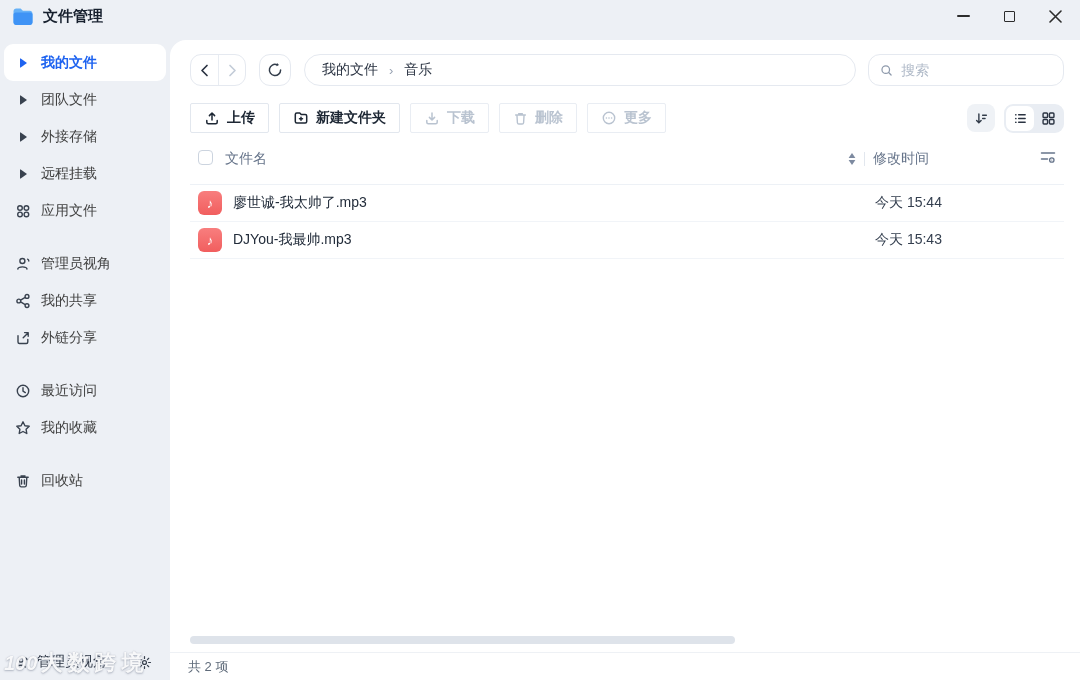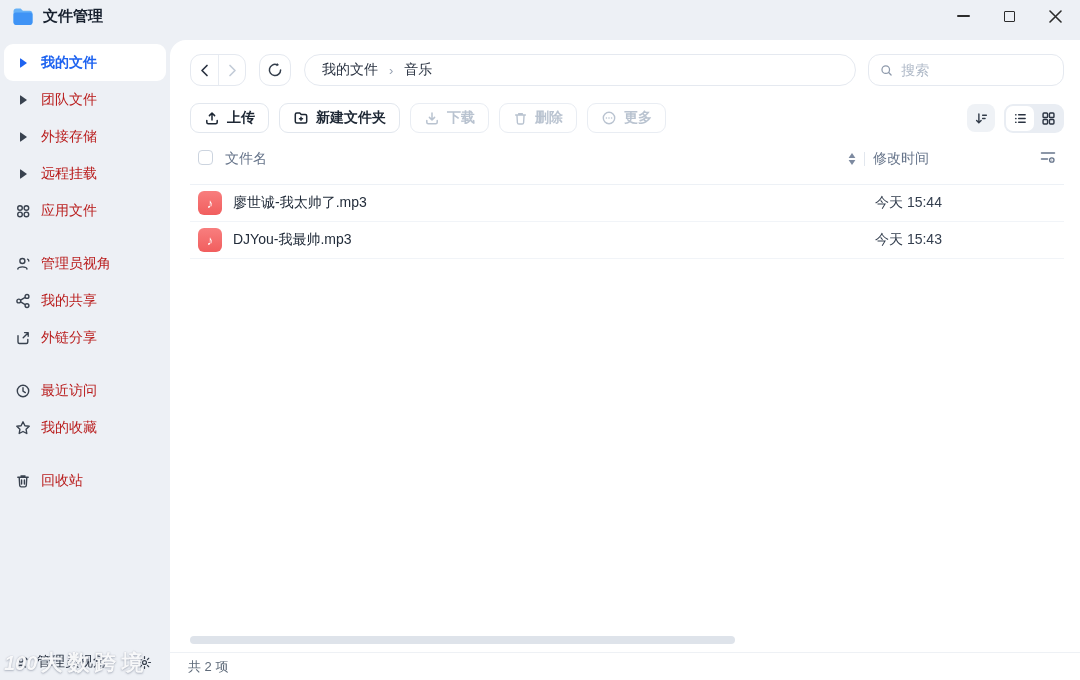--- a/index.html
+++ b/index.html
@@ -17,21 +17,21 @@
   .app-title { font-size:15px; font-weight:700; color:#17202e; }
   .win-controls { margin-left:auto; display:flex; align-items:center; gap:16px; }
   .win-btn { width:30px; height:26px; display:flex; align-items:center; justify-content:center; cursor:pointer; }
   .min-glyph { width:13px; height:2px; background:#2c2c2c; border-radius:1px; }
   .max-glyph { width:11px; height:11px; border:1.6px solid #2c2c2c; border-radius:1px; }
 
   
   .sidebar { position:absolute; top:32px; left:0; width:170px; bottom:0; padding-top:12px; }
   .s-item {
     height:37px; margin:0 4px; padding:0 8px 0 11px; display:flex; align-items:center; gap:10px;
-    border-radius:9px; font-size:14px; color:#b91c1c; cursor:pointer;
+    border-radius:9px; font-size:14px; color:#404040; cursor:pointer;
   }
   .s-item .s-ic { width:16px; display:flex; justify-content:center; color:#39424f; }
   .s-item.sel { background:#ffffff; color:#1e63f0; font-weight:700; }
   .s-item.sel .s-ic { color:#1e63f0; }
   .s-gap { height:16px; }
   .caret { width:0; height:0; border-top:5px solid transparent; border-bottom:5px solid transparent; border-left:7px solid currentColor; border-radius:1px; }
   .sidebar-footer {
     position:absolute; left:0; bottom:0; height:36px; width:190px;
     display:flex; align-items:center; padding:0 0 0 14px; gap:8px; font-size:14px; color:#2a3342; cursor:pointer;
   }
@@ -54,21 +54,21 @@
   .crumb-sep { color:#98a2b2; font-size:13px; }
   .searchbox { width:196px; height:32px; margin-left:12px; border:1px solid #e5e9f0; border-radius:12px;
     display:flex; align-items:center; padding:0 11px; gap:8px; background:#fff;justify-content:space-between; }
   .searchbox input { border:none; outline:none; width:100%; font-size:14px; color:#2a3342; background:transparent;
     font-family:"Liberation Sans","DejaVu Sans",sans-serif; }
   .searchbox input::placeholder { color:#b0bac8; }
 
   
   .toolrow { display:flex; align-items:center; margin:17px 16px 0 20px; gap:10px; }
   .tbtn { height:30px; padding:0 13px; display:inline-flex; align-items:center; gap:7px;
-    border:1px solid #e2e7ee; border-radius:9px; background:#fff; font-size:14px; font-weight:700; color:#1d2734; cursor:pointer; }
+    border:1px solid #e2e7ee; border-radius:2px; background:#fff; font-size:14px; font-weight:700; color:#1d2734; cursor:pointer; }
   .tbtn.disabled { color:#b9c3d0; border-color:#e9edf3; }
   .right-tools { margin-left:auto; display:flex; align-items:center; gap:9px; }
   .sortbtn { width:28px; height:28px; background:#eff2f6; border-radius:8px; display:flex; align-items:center; justify-content:center; color:#323c4a; cursor:pointer; }
   .segment { display:flex; background:#e9edf3; border-radius:9px; padding:2px; }
   .seg { width:28px; height:25px; border-radius:7px; display:flex; align-items:center; justify-content:center; color:#2a3342; cursor:pointer; }
   .seg.sel { background:#fff; }
 
   
   .thead { display:flex; align-items:flex-start; height:35px; margin:17px 16px 0 20px; padding:0 8px;
     border-bottom:1px solid #edf1f6; color:#66748a; font-size:14px; }

